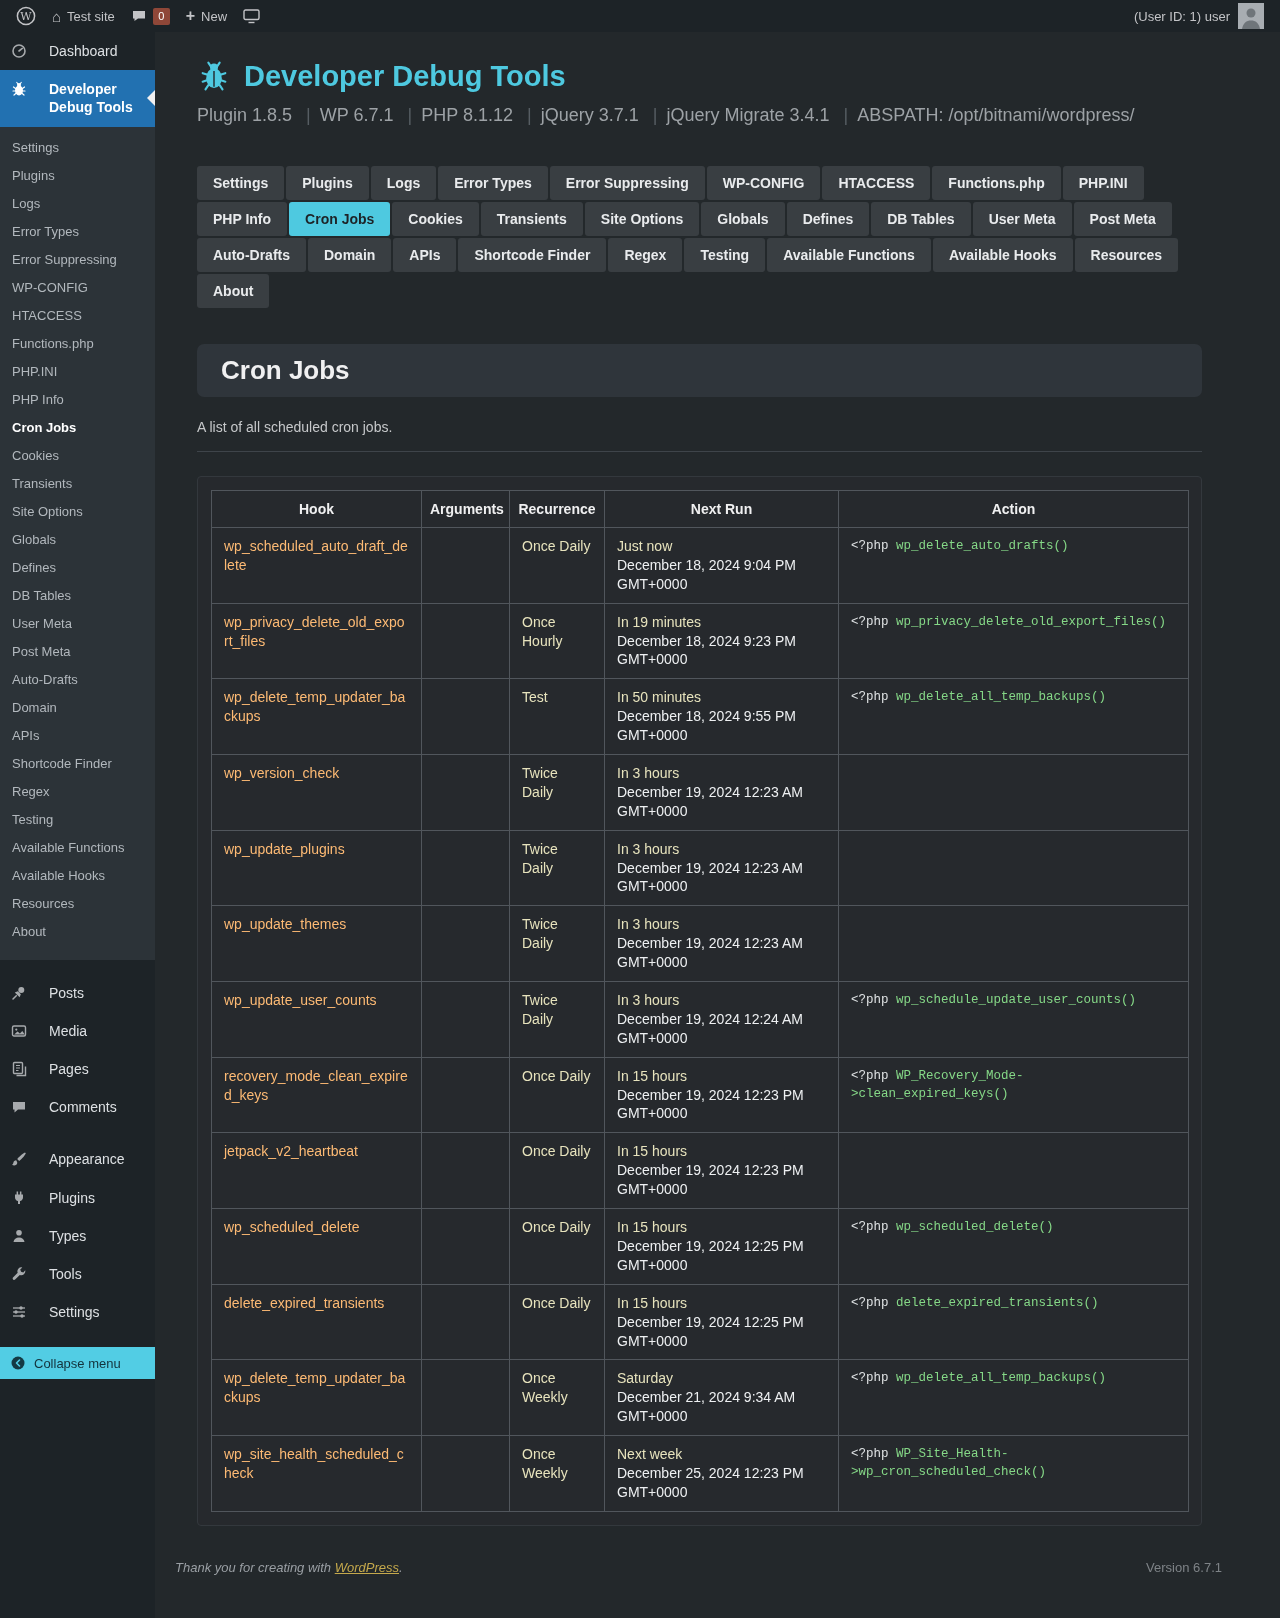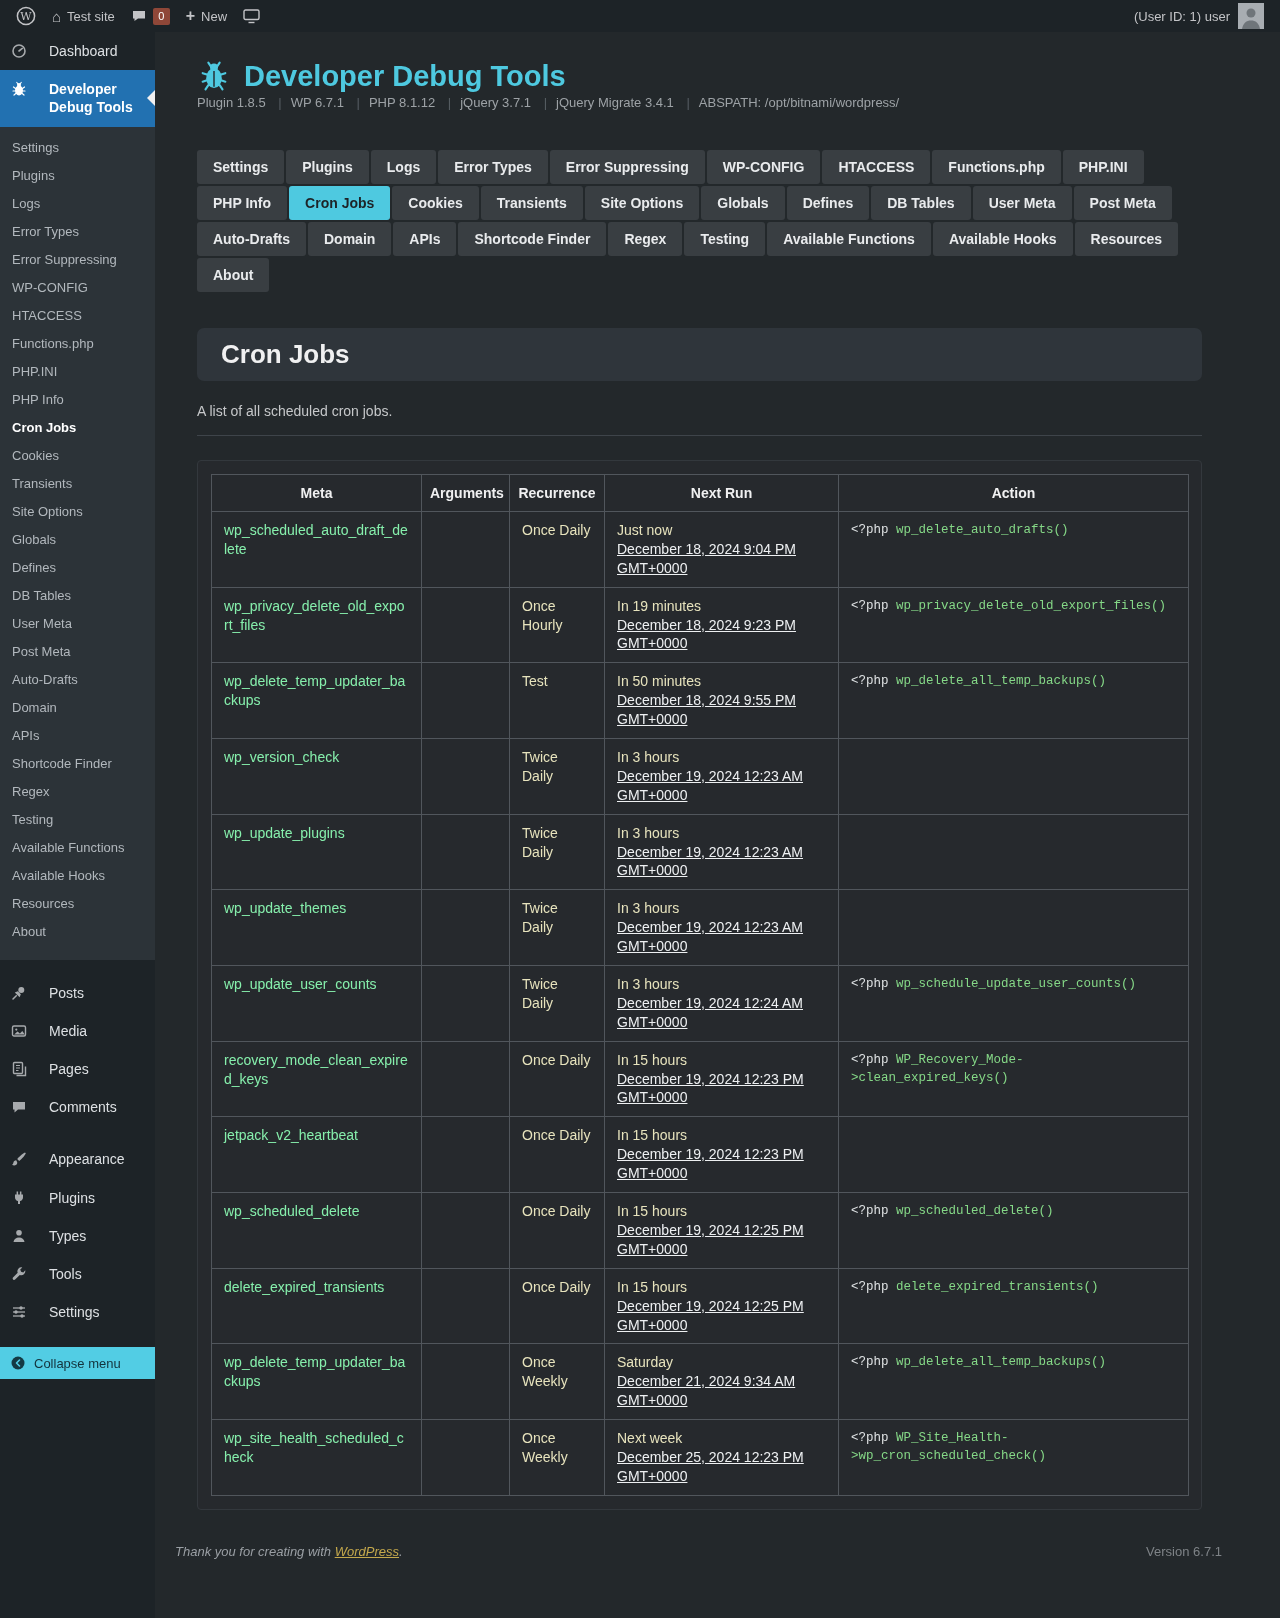--- a/index.html
+++ b/index.html
@@ -45,21 +45,21 @@
   .submenu-item { padding:6.5px 12px; font-size:13px; color:#b2b8bd; cursor:pointer; }
   .submenu-item.active { color:#fff; font-weight:bold; }
   .menu-gap { height:14px; }
   .collapse-item {
     display:flex; align-items:center; gap:8px; margin-top:16px;
     padding:8px 10px; background:#52cde4; color:#13333c; cursor:pointer; font-size:13px;
   }
   
   .page-header { display:flex; align-items:center; gap:13px; }
   .page-header h1 { margin:0; font-size:29px; font-weight:bold; color:#4ec9e0; }
-  .meta { margin-top:1px; color:#9da2a6; font-size:13px; }
+  .meta { margin-top:11px; color:#9da2a6; font-size:18px; }
   .meta-item + .meta-item::before { content:"|"; margin:0 9px; color:#565d63; }
   
   .tabs { margin-top:40px; }
   .tab-row { display:flex; flex-wrap:wrap; gap:2px; margin-bottom:2px; }
   .tab {
     font-family:"Liberation Sans","DejaVu Sans",sans-serif; font-size:14px; font-weight:bold;
     background:#393e42; color:#e9ebed; border:none; border-radius:3px;
     padding:10px 16px; cursor:pointer; line-height:1;
   }
   .tab.active { background:#4ec9e0; color:#1d2327; }
@@ -67,24 +67,24 @@
   .panel-heading { margin-top:36px; background:#2f353b; border-radius:7px; padding:11px 24px; }
   .panel-heading h2 { margin:0; font-size:26px; font-weight:bold; color:#f0f0f1; }
   .desc { margin:22px 0 0; color:#c6c8ca; font-size:14px; }
   .rule { border:none; border-top:1px solid #3e444a; margin:16px 0 24px; }
   
   .table-panel { background:#26292d; border:1px solid #33383d; border-radius:4px; padding:13px; }
   table { width:100%; border-collapse:collapse; table-layout:fixed; }
   th, td { border:1px solid #51565c; }
   th { padding:10px 8px; font-size:14px; font-weight:bold; color:#f0f0f1; text-align:center; }
   td { padding:9px 12px; vertical-align:top; font-size:14px; line-height:1.35; }
-  .td-hook { color:#86efac; word-break:break-all; }
+  .td-hook { color:#fdba74; word-break:break-all; }
   .td-rec  { color:#e7e3bd; }
   .rel  { color:#e7e3bd; }
-  .date { color:#eef0f2;text-decoration:underline; }
+  .date { color:#eef0f2; }
   .td-action {
     font-family:"Liberation Mono","DejaVu Sans Mono",monospace;
     font-size:12.5px; line-height:1.45; white-space:pre-wrap; word-break:break-word;
   }
   .php-tag { color:#dfe2e4; }
   .code { color:#85d887; }
   
   .footer {
     display:flex; justify-content:space-between; align-items:center;
     margin:34px -20px 8px -22px; font-size:13px;
@@ -435,21 +435,21 @@
         <colgroup>
           <col style="width:210px">
             <col style="width:88px">
             <col style="width:95px">
             <col style="width:234px">
             <col style="width:350px">
         </colgroup>
         <thead>
           <tr>
 
-          <th>Meta</th>
+          <th>Hook</th>
               <th>Arguments</th>
               <th>Recurrence</th>
               <th>Next Run</th>
               <th>Action</th>
             </tr>
         </thead>
         <tbody>
 
             <tr class="cron-row">
               <td class="td-hook">wp_scheduled_auto_draft_delete</td>

